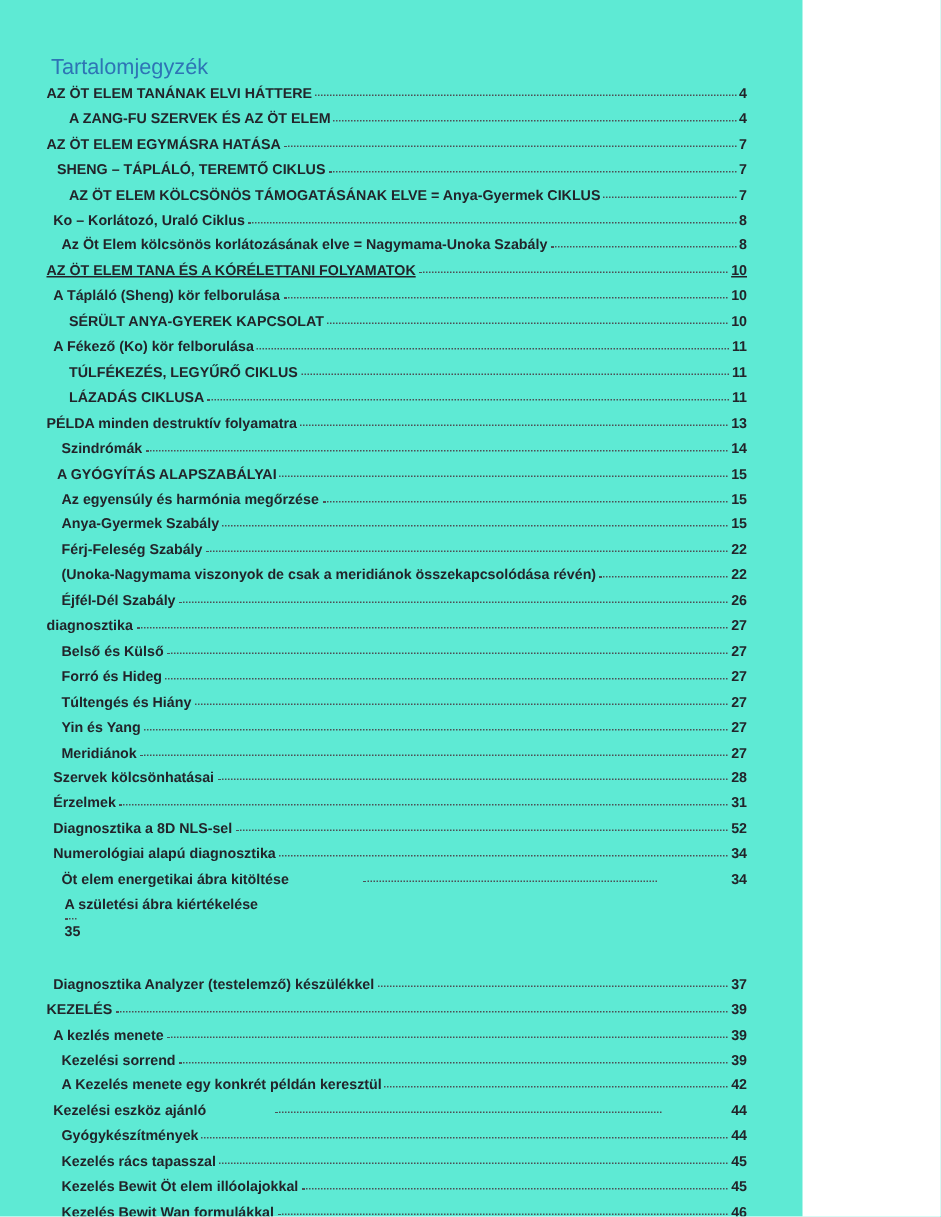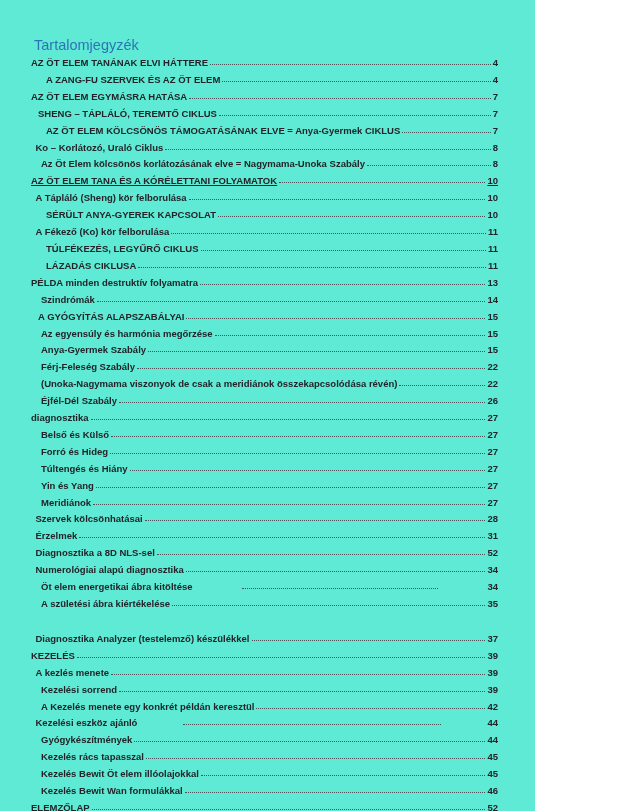--- a/index.html
+++ b/index.html
@@ -212,21 +212,21 @@
       <div class="toc-row" style="padding-left: 4.5px;">
         <span class="label">Numerológiai alapú diagnosztika</span>
         <span class="leader"></span>
         <span class="pagenum">34</span>
       </div>
       <div class="toc-row" style="padding-left: 10px; gap: 47px;">
         <span class="label">Öt elem energetikai ábra kitöltése</span>
         <span class="leader"></span>
         <span class="pagenum">34</span>
       </div>
-      <div class="toc-row" style="padding-left: 10px;">
+      <div class="toc-row" style="padding-left: 10px; flex-direction: column;">
         <span class="label">A születési ábra kiértékelése</span>
         <span class="leader"></span>
         <span class="pagenum">35</span>
       </div>
       <div class="toc-row" style="padding-left: 4.5px; margin-top: 18px;">
         <span class="label">Diagnosztika Analyzer (testelemző) készülékkel</span>
         <span class="leader"></span>
         <span class="pagenum">37</span>
       </div>
       <div class="toc-row" style="padding-left: 0px;">

